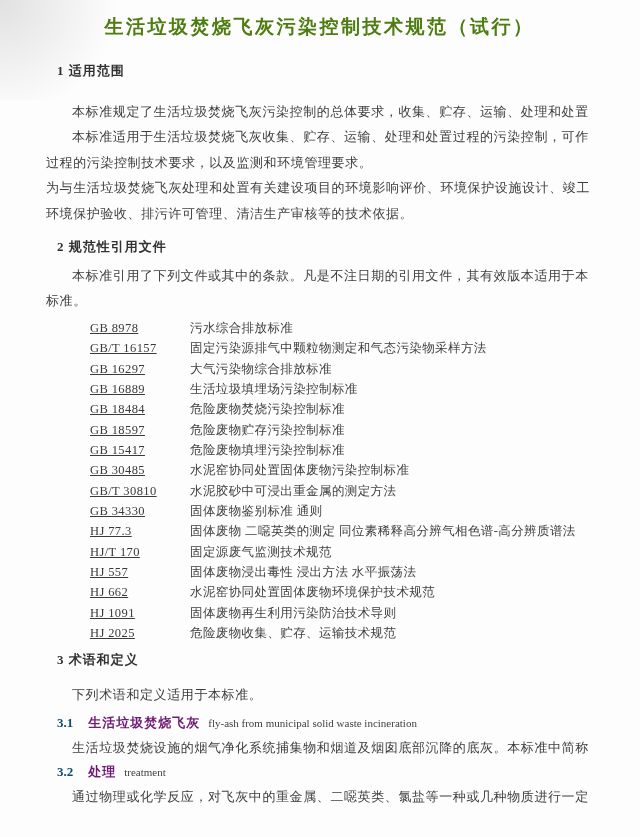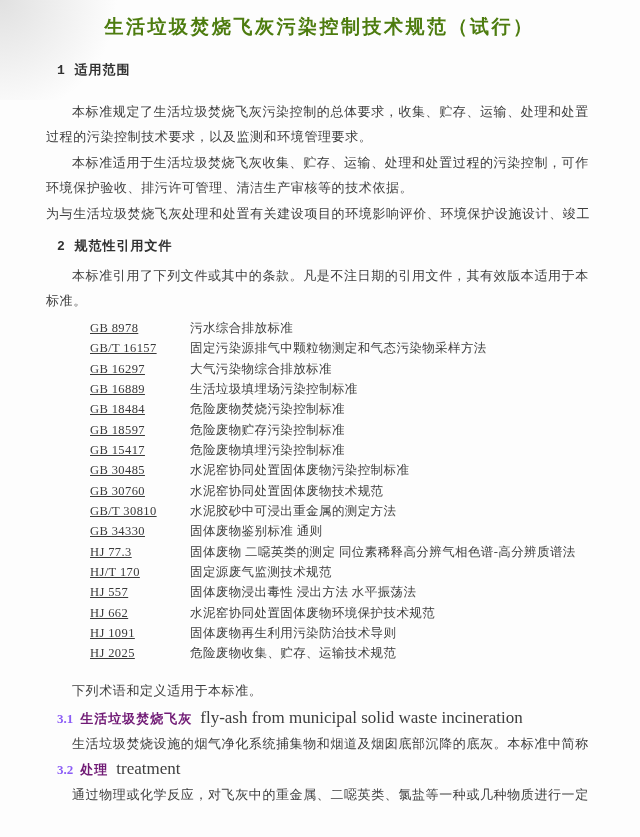--- a/index.html
+++ b/index.html
@@ -25,21 +25,21 @@
     text-align: center;
     font-family: "Liberation Sans", sans-serif;
     font-weight: bold;
     font-size: 19px;
     letter-spacing: 2.5px;
     line-height: 28px;
     color: #4d7c0f;
   }
 
   .sec-heading {
-    font-family: Liberation Mono, monospace;
+    font-family: Liberation Serif, serif;
     font-weight: bold;
     font-size: 13px;
     line-height: 17px;
     color: #313131;
     padding-left: 11px;
     letter-spacing: 1px;
   }
   #h-s1 { margin-top: 21px; }
   #h-s2 { margin-top: 12px; }
   #h-s3 { margin-top: 8px; }
@@ -78,81 +78,81 @@
     margin-top: 2px;
     padding-left: 11px;
     font-size: 13px;
     line-height: 20px;
     white-space: nowrap;
   }
   #term1-head { margin-top: 5px; }
   .term-no {
     font-family: "Liberation Serif", serif;
     font-weight: bold;
-    color: #8b5cf6;
-    margin-right: 7px;
+    color: #0c4a6e;
+    margin-right: 15px;
   }
   .term-zh {
     font-family: "Liberation Sans", sans-serif;
     font-weight: bold;
     letter-spacing: 1px;
     color: #701a75;
     margin-right: 8px;
   }
   .term-en {
     font-family: "Liberation Serif", serif;
-    font-size: 17px;
+    font-size: 11px;
     color: #3e3e3e;
   }
   .term-def { margin-top: 2px; }
 </style>
 </head>
 <body>
 
 <div class="page">
 
   <div class="doc-title">生活垃圾焚烧飞灰污染控制技术规范（试行）</div>
 
   <div class="sec-heading" id="h-s1">1 适用范围</div>
 
   <div class="para" id="s1-body">
     <div class="line indent">本标准规定了生活垃圾焚烧飞灰污染控制的总体要求，收集、贮存、运输、处理和处置</div>
+    <div class="line indent">本标准适用于生活垃圾焚烧飞灰收集、贮存、运输、处理和处置过程的污染控制，可作</div>
     <div class="line">过程的污染控制技术要求，以及监测和环境管理要求。</div>
-    <div class="line indent">本标准适用于生活垃圾焚烧飞灰收集、贮存、运输、处理和处置过程的污染控制，可作</div>
+    <div class="line">为与生活垃圾焚烧飞灰处理和处置有关建设项目的环境影响评价、环境保护设施设计、竣工</div>
     <div class="line">环境保护验收、排污许可管理、清洁生产审核等的技术依据。</div>
-    <div class="line">为与生活垃圾焚烧飞灰处理和处置有关建设项目的环境影响评价、环境保护设施设计、竣工</div>
   </div>
 
   <div class="sec-heading" id="h-s2">2 规范性引用文件</div>
 
   <div class="para" id="s2-intro">
     <div class="line indent">本标准引用了下列文件或其中的条款。凡是不注日期的引用文件，其有效版本适用于本</div>
     <div class="line">标准。</div>
   </div>
 
   <div class="ref-list">
     <div class="ref-row"><span class="ref-code">GB 8978</span><span class="ref-title">污水综合排放标准</span></div>
     <div class="ref-row"><span class="ref-code">GB/T 16157</span><span class="ref-title">固定污染源排气中颗粒物测定和气态污染物采样方法</span></div>
     <div class="ref-row"><span class="ref-code">GB 16297</span><span class="ref-title">大气污染物综合排放标准</span></div>
     <div class="ref-row"><span class="ref-code">GB 16889</span><span class="ref-title">生活垃圾填埋场污染控制标准</span></div>
     <div class="ref-row"><span class="ref-code">GB 18484</span><span class="ref-title">危险废物焚烧污染控制标准</span></div>
     <div class="ref-row"><span class="ref-code">GB 18597</span><span class="ref-title">危险废物贮存污染控制标准</span></div>
     <div class="ref-row"><span class="ref-code">GB 15417</span><span class="ref-title">危险废物填埋污染控制标准</span></div>
     <div class="ref-row"><span class="ref-code">GB 30485</span><span class="ref-title">水泥窑协同处置固体废物污染控制标准</span></div>
-    <div class="ref-row"><span class="ref-code">GB 30760</span><span class="ref-title">水泥窑协同处置固体废物技术规范</span></div>
     <div class="ref-row"><span class="ref-code">GB/T 30810</span><span class="ref-title">水泥胶砂中可浸出重金属的测定方法</span></div>
     <div class="ref-row"><span class="ref-code">GB 34330</span><span class="ref-title">固体废物鉴别标准  通则</span></div>
     <div class="ref-row"><span class="ref-code">HJ 77.3</span><span class="ref-title">固体废物  二噁英类的测定  同位素稀释高分辨气相色谱-高分辨质谱法</span></div>
     <div class="ref-row"><span class="ref-code">HJ/T 170</span><span class="ref-title">固定源废气监测技术规范</span></div>
     <div class="ref-row"><span class="ref-code">HJ 557</span><span class="ref-title">固体废物浸出毒性  浸出方法  水平振荡法</span></div>
     <div class="ref-row"><span class="ref-code">HJ 662</span><span class="ref-title">水泥窑协同处置固体废物环境保护技术规范</span></div>
     <div class="ref-row"><span class="ref-code">HJ 1091</span><span class="ref-title">固体废物再生利用污染防治技术导则</span></div>
     <div class="ref-row"><span class="ref-code">HJ 2025</span><span class="ref-title">危险废物收集、贮存、运输技术规范</span></div>
   </div>
 
+  <div class="sec-heading" id="h-s3">3 术语和定义</div>
 
   <div class="para" id="s3-intro">
     <div class="line indent">下列术语和定义适用于本标准。</div>
   </div>
 
   <div class="term-head" id="term1-head">
     <span class="term-no">3.1</span><span class="term-zh">生活垃圾焚烧飞灰</span><span class="term-en">fly-ash from municipal solid waste incineration</span>
   </div>
   <div class="para term-def">
     <div class="line indent">生活垃圾焚烧设施的烟气净化系统捕集物和烟道及烟囱底部沉降的底灰。本标准中简称</div>

